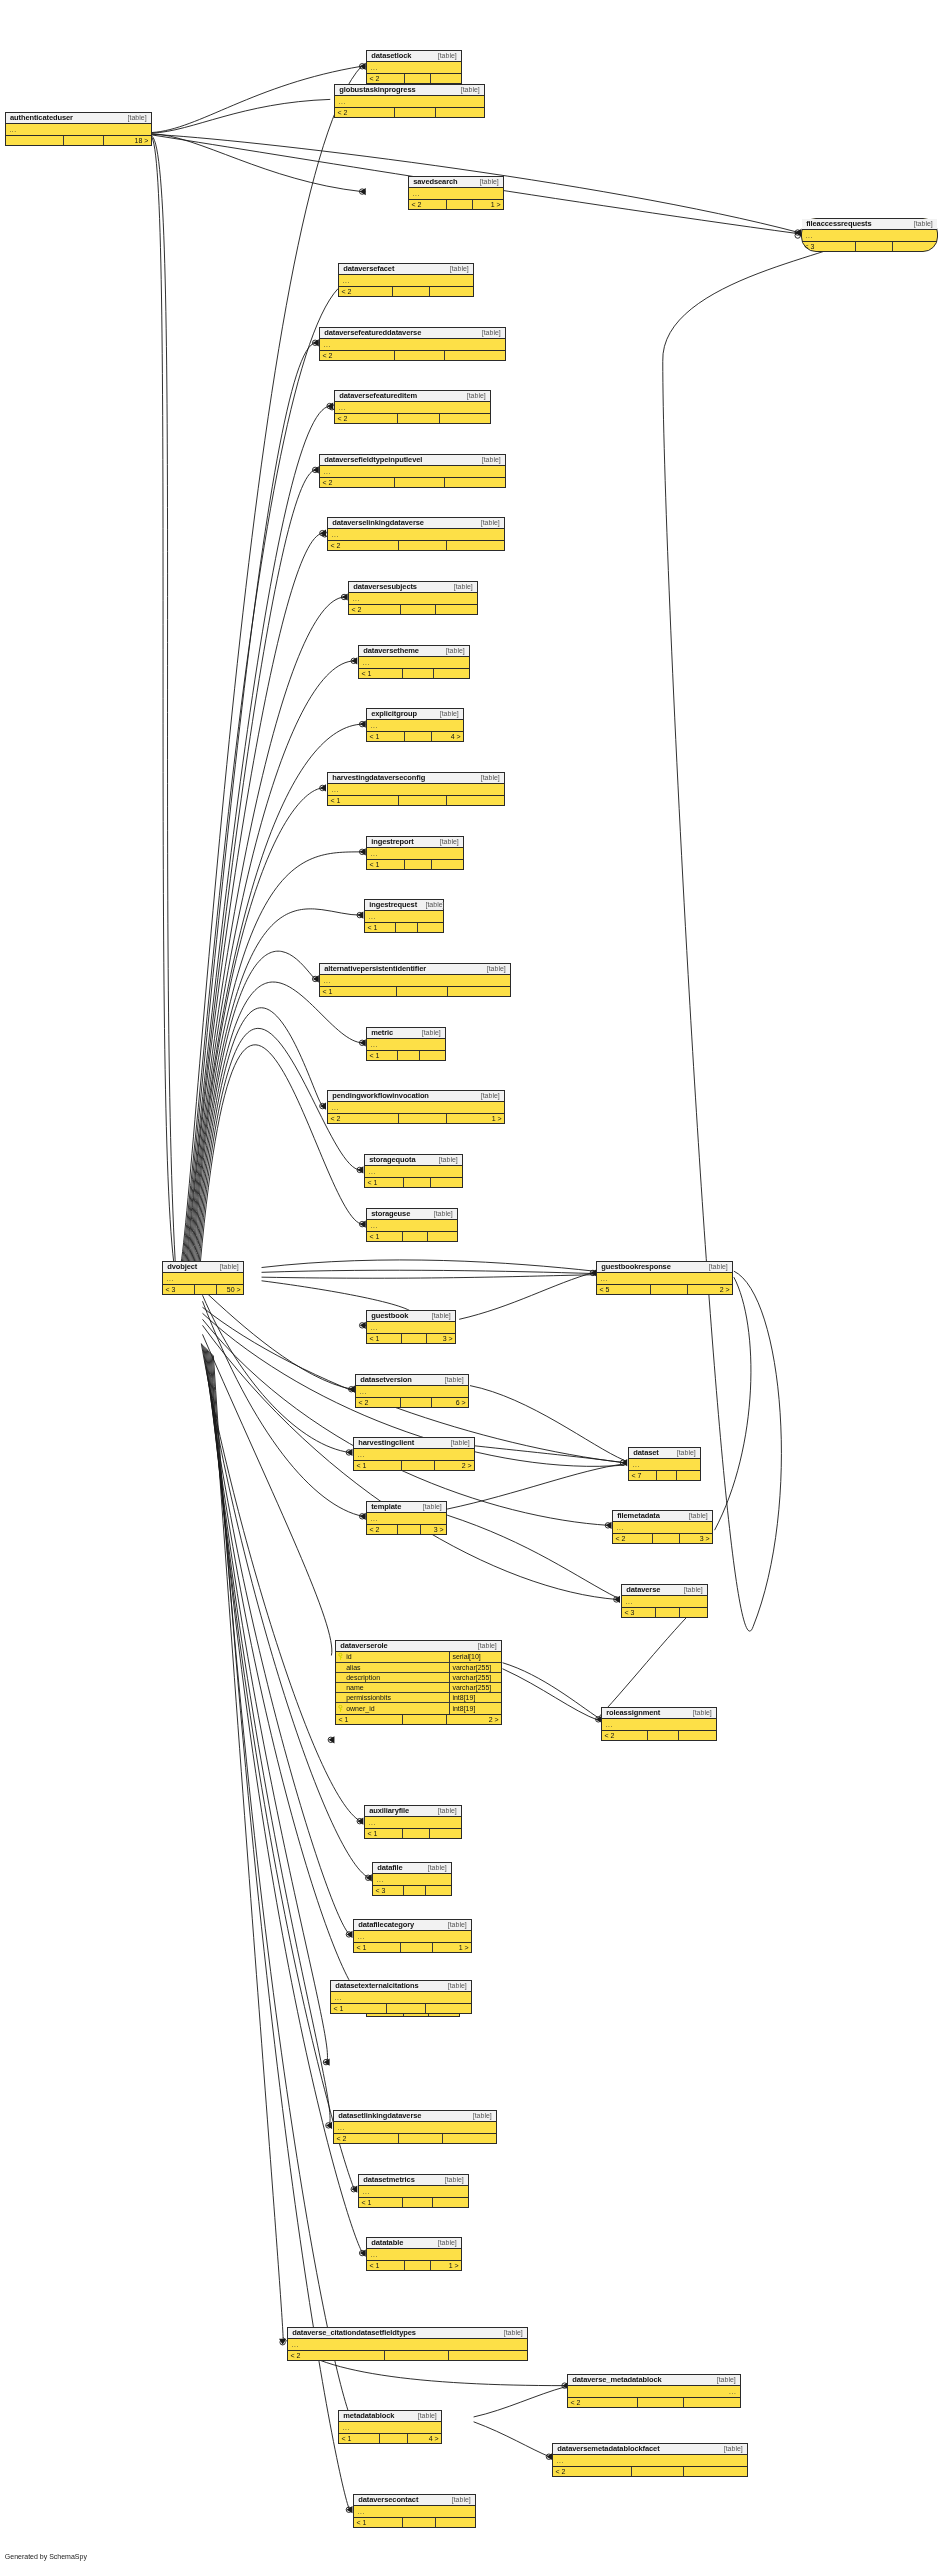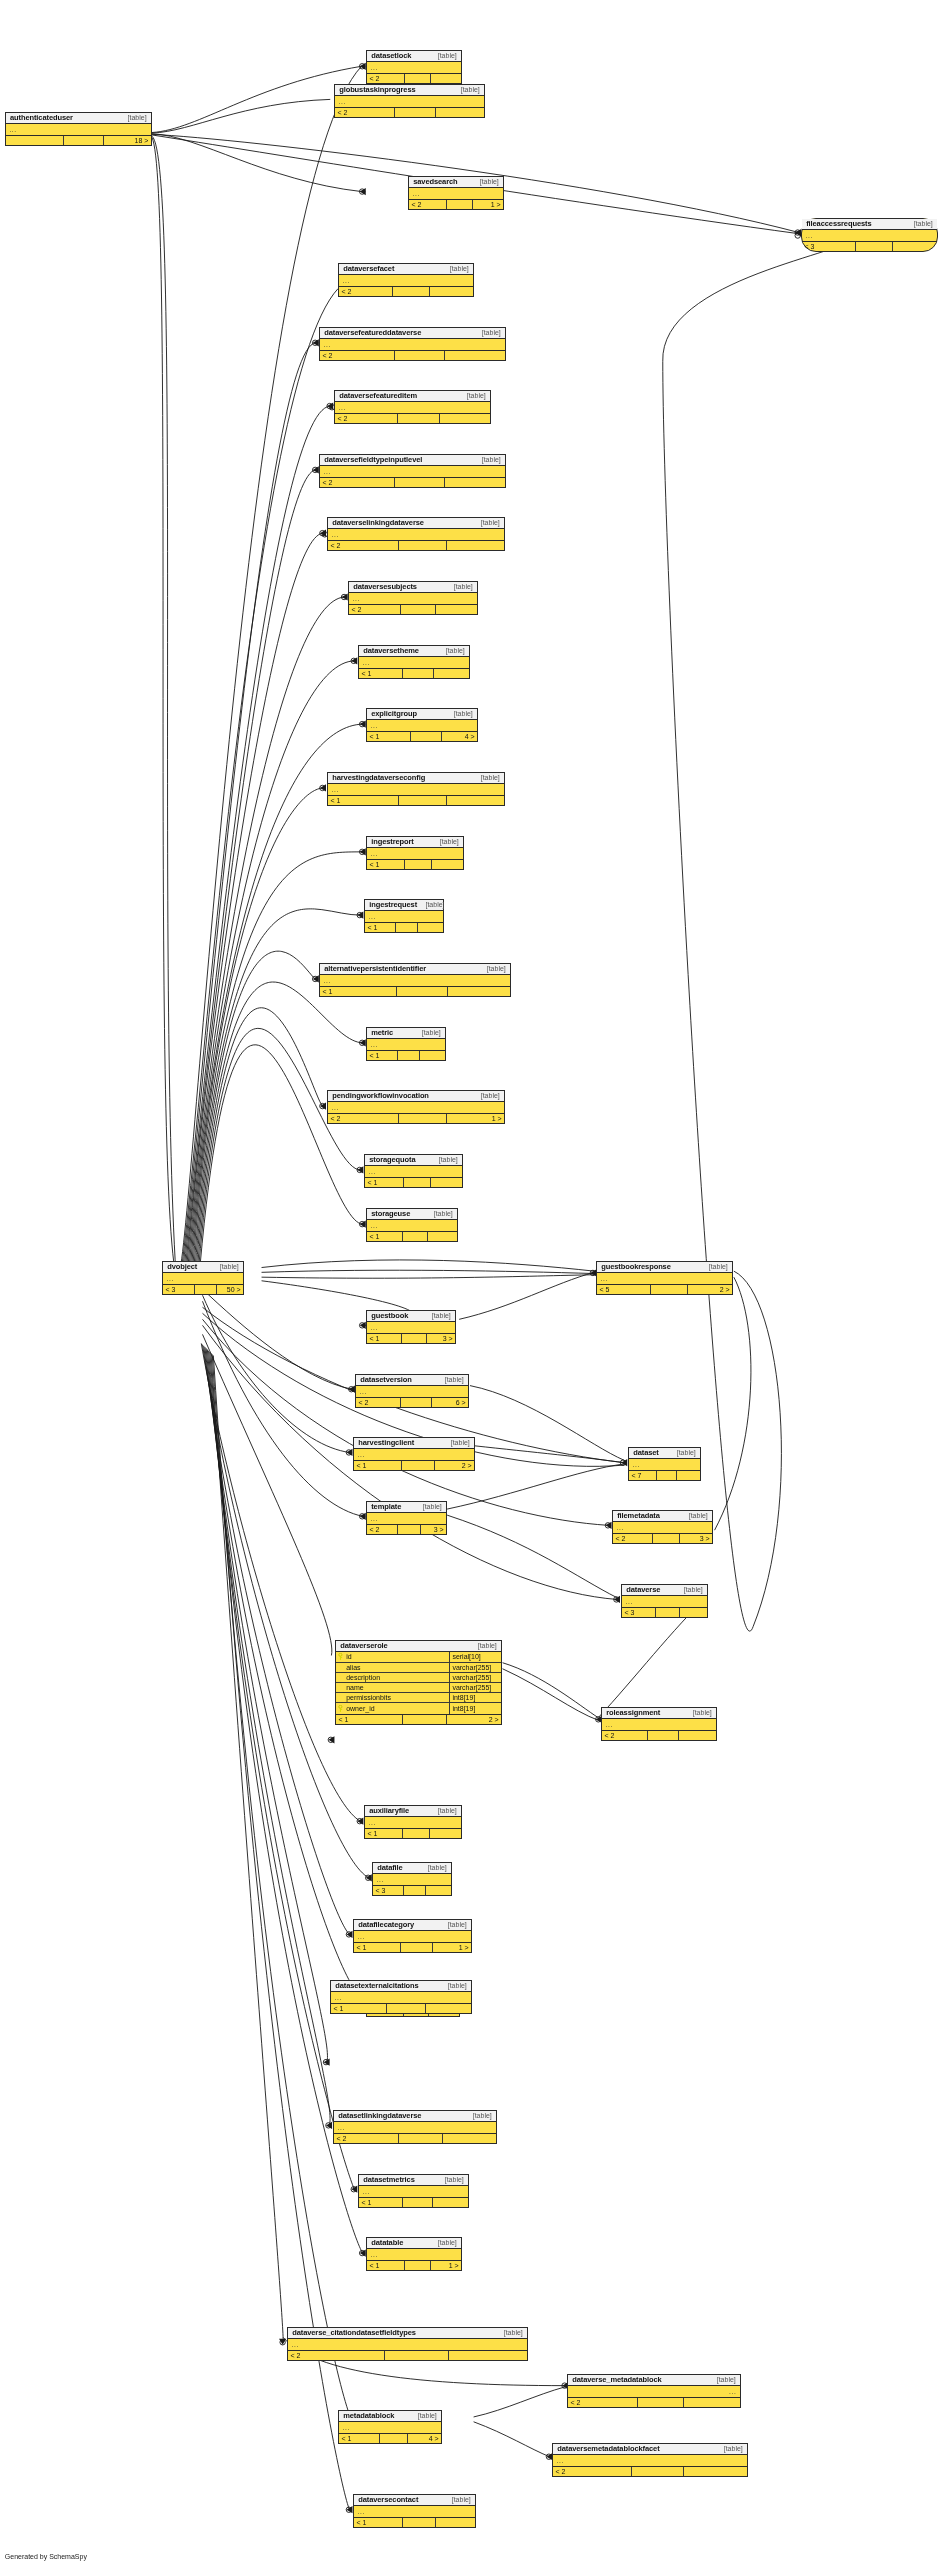--- a/index.html
+++ b/index.html
@@ -366,21 +366,21 @@
         </div>
         <div class="body">
           <div class="ell">...</div>
         </div>
         <div class="foot">
           <span class="fc fl">&lt; 1</span>
           <span class="fc fm"></span>
           <span class="fc fr"></span>
         </div>
       </div>
-      <div class="tbl" style="left: 366px; top: 708px; width: 112px;">
+      <div class="tbl" style="left: 366px; top: 708px; width: 98px;">
         <div class="hdr">
           <span class="nm">explicitgroup</span>
           <span class="tg">[table]</span>
         </div>
         <div class="body">
           <div class="ell">...</div>
         </div>
         <div class="foot">
           <span class="fc fl">&lt; 1</span>
           <span class="fc fm"></span>

